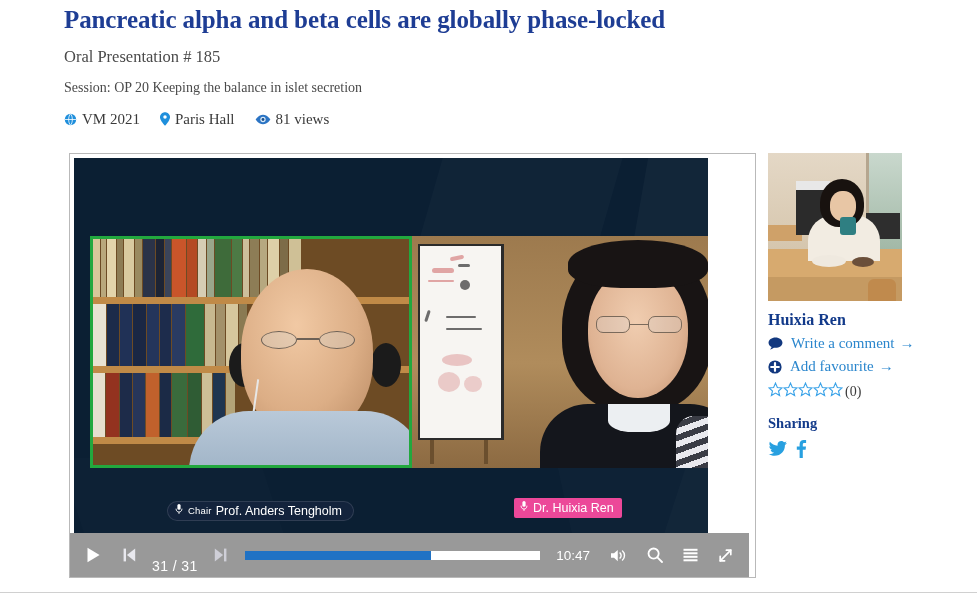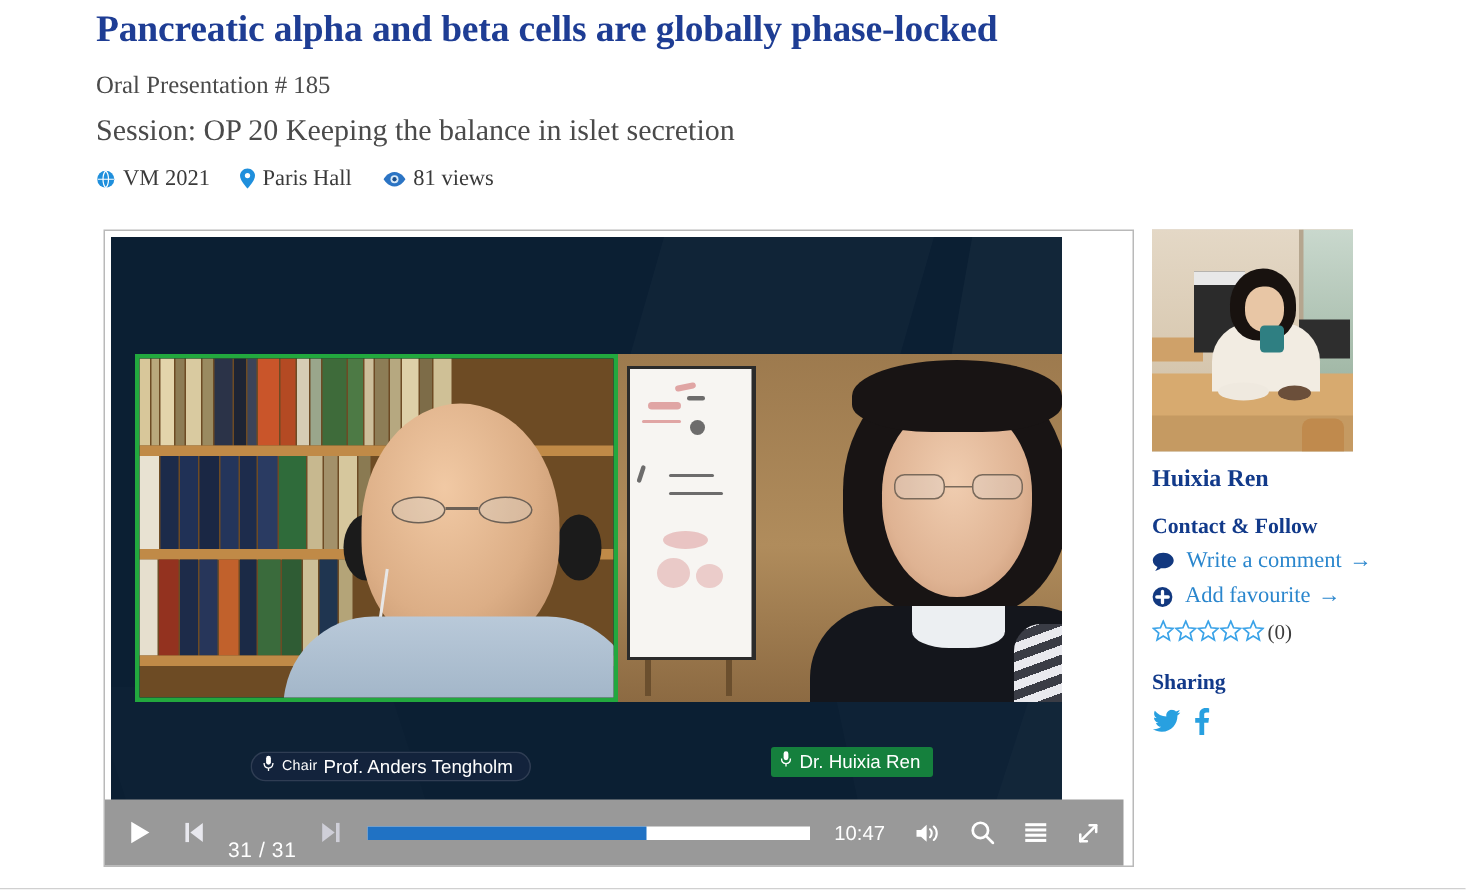--- a/index.html
+++ b/index.html
@@ -25,21 +25,21 @@
     letter-spacing:-0.1px;
   }
   .subline {
     color:#4a4a4a;
     font-size:16.5px;
     line-height:19px;
     margin-top:12px;
   }
   .subline2 {
     color:#4a4a4a;
-    font-size:20px;
+    font-size:14px;
     line-height:19px;
     margin-top:12px;
   }
   .meta-row {
     margin-top:13px;
     display:flex;
     align-items:center;
     color:#3a3a3a;
     font-size:15px;
     line-height:18px;
@@ -146,21 +146,21 @@
     display:flex; align-items:center;
     background:#13233c; color:#ffffff;
     border-radius:14px; padding:2px 12px 3px 8px;
     font-family:"Liberation Sans", sans-serif;
     font-size:12.5px; white-space:nowrap;
     box-shadow:0 0 0 1px rgba(255,255,255,0.12) inset;
   }
   .badge-right {
     position:absolute; left:440px; bottom:17px;
     display:flex; align-items:flex-end;
-    background:#15803d; color:#ffffff;
+    background:#ec4899; color:#ffffff;
     border-radius:2px; padding:2px 8px 3px 6px;
     font-family:"Liberation Sans", sans-serif;
     font-size:12.5px; white-space:nowrap;
   }
   .mic { display:inline-block; margin-right:5px; }
   .chair-tag { font-size:9.5px; margin-right:4px; letter-spacing:0.2px; }
 
   
   .controls {
     position:absolute; left:0; bottom:0;
@@ -509,21 +509,20 @@
       <span class="ph-hair"></span>
       <span class="ph-face"></span>
       <span class="ph-cup"></span>
       <span class="ph-plate"></span>
       <span class="ph-bowl"></span>
       <span class="ph-chair"></span>
     </div>
 
     <div class="sb-name">Huixia Ren</div>
 
-    <div class="sb-heading">Contact &amp; Follow</div>
 
     <a class="sb-link" href="#">
       <span class="lk-icon">
         <svg width="15" height="13" viewBox="0 0 16 14">
           <path d="M8 0.5 C3.9 0.5 0.5 3 0.5 6.1 C0.5 8 1.8 9.7 3.8 10.7 C3.6 11.7 2.9 12.7 2.1 13.4 C3.7 13.2 5.3 12.5 6.2 11.6 C6.8 11.7 7.4 11.7 8 11.7 C12.1 11.7 15.5 9.2 15.5 6.1 C15.5 3 12.1 0.5 8 0.5 Z" fill="#12387f"></path>
         </svg>
       </span>
       <span>Write a comment</span>
       <span class="arrow">→</span>
     </a>

